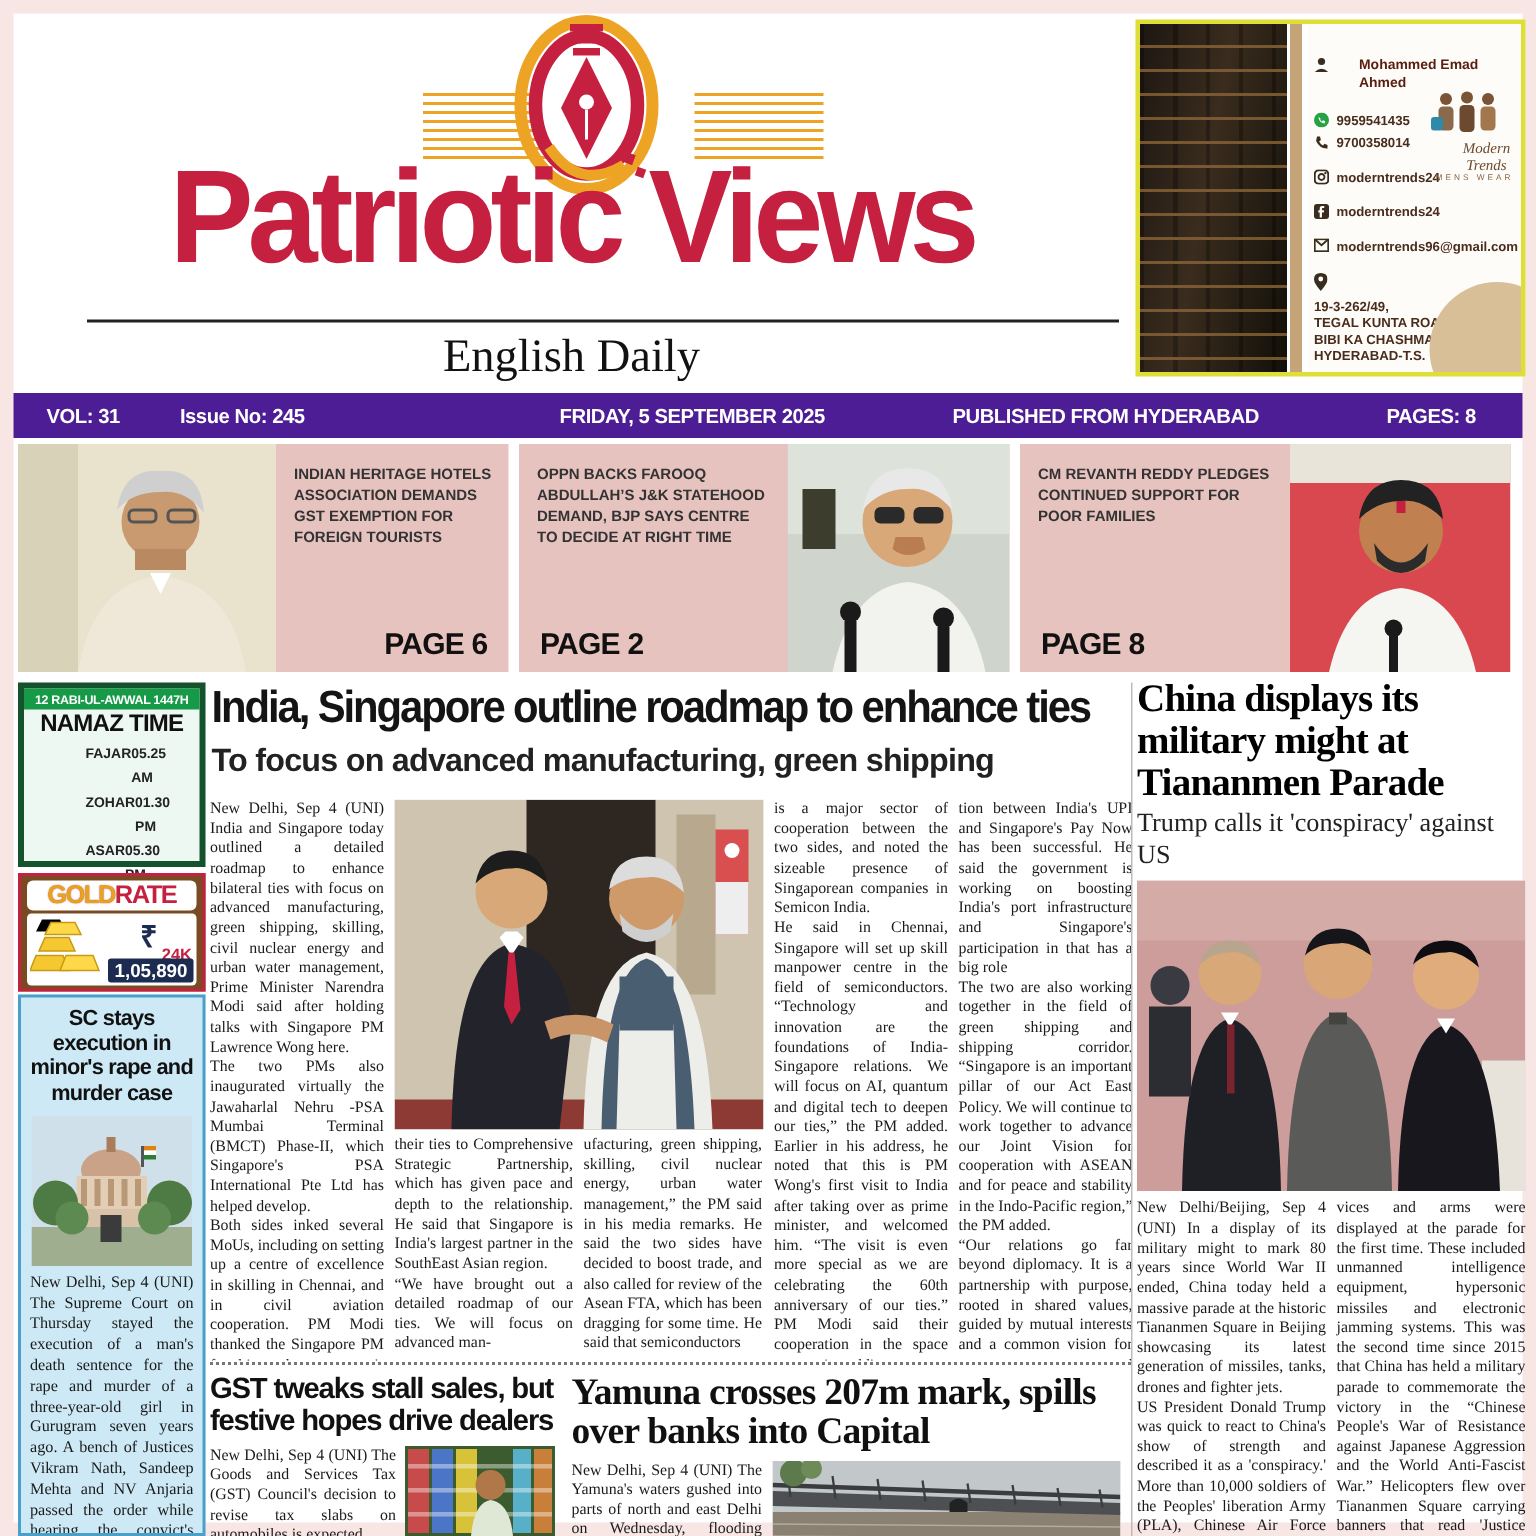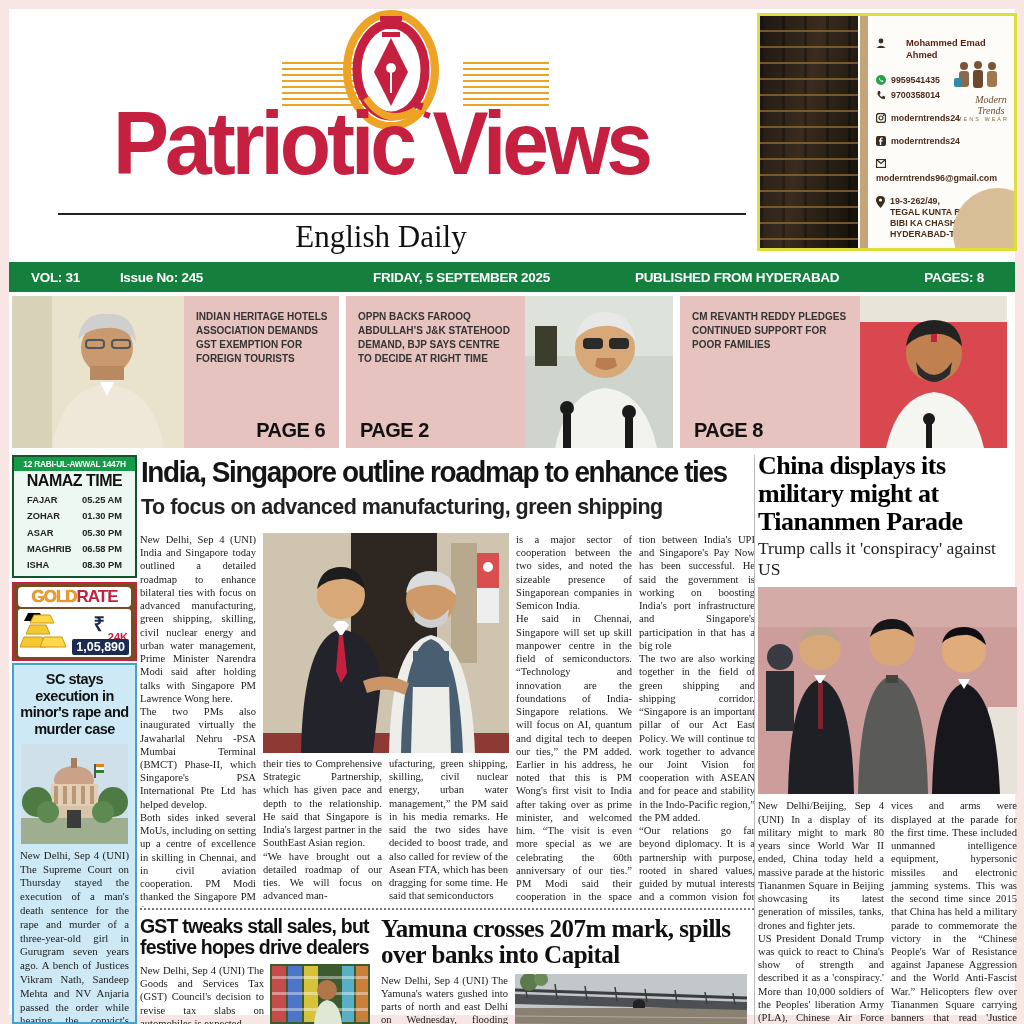--- a/index.html
+++ b/index.html
@@ -31,40 +31,40 @@
   .ad-curve{position:absolute;right:-26px;bottom:-30px;width:90px;height:90px;
       background:#d9bf97;border-radius:50% 50% 0 50%;}
   .ad-row{display:flex;align-items:flex-start;gap:5px;margin:4px 4px 0 4px;
       font-size:8.8px;font-weight:700;color:#4a2c1c;line-height:1.25;}
   .ad-row svg{flex:0 0 auto;}
   .ad-name{color:#5a1d10;font-size:9.3px;padding-left:15px;}
   .ad-brand{position:absolute;right:3px;top:44px;width:62px;text-align:center;}
   .ad-brand-script{font-family:"Liberation Serif",serif;font-style:italic;font-size:10px;color:#6d4a2f;margin-left:16px;}
   .ad-brand-sub{font-size:5.5px;letter-spacing:2px;color:#8a6a4a;}
   
-  .infobar{position:absolute;left:9px;top:262px;width:1006px;height:30px;background:#15803d;
+  .infobar{position:absolute;left:9px;top:262px;width:1006px;height:30px;background:#4c1d95;
       color:#fff;display:flex;align-items:center;font-weight:700;font-size:13.5px;
       letter-spacing:-0.3px;}
   .infobar span{white-space:nowrap;}
   
   .teaser{position:absolute;top:296px;height:152px;width:327px;background:#e6c3bf;overflow:hidden;}
   .teaser .txt{position:absolute;top:0;height:100%;padding:14px 8px 0 12px;box-sizing:border-box;
       font-weight:700;font-size:10px;line-height:1.4;color:#333;}
   .teaser .pg{position:absolute;bottom:6px;font-size:20px;font-weight:800;color:#111;
       letter-spacing:-0.5px;}
   .tphoto{position:absolute;top:0;height:100%;overflow:hidden;}
   
   .namaz{position:absolute;left:12px;top:455px;width:125px;height:123px;background:#eef8f2;
-      border:2px solid #14532d;box-sizing:border-box;}
+      border:4px solid #14532d;box-sizing:border-box;}
   .namaz-head{background:#169a47;color:#fff;font-weight:700;font-size:8.3px;text-align:center;
       padding:2px 0;letter-spacing:-0.2px;}
   .namaz-title{text-align:center;font-weight:800;font-size:16px;color:#111;letter-spacing:-0.5px;
       padding:1px 0 2px;}
   .namaz-row{display:flex;justify-content:space-between;padding:0 13px;font-size:9.3px;
-      font-weight:700;color:#222;line-height:1.75;}
+      font-weight:700;color:#222;line-height:1.75;margin-left:28px;}
   .gold{position:absolute;left:12px;top:582px;width:125px;height:79px;background:#7a4b22;
       border:2px solid #c5203f;box-sizing:border-box;}
   .gold-pill{margin:3px 4px 0;background:#fff;border-radius:4px;text-align:center;
       font-weight:800;font-size:17px;letter-spacing:-1px;line-height:1.2;}
   .gold-pill .g1{color:#e8a21c;text-shadow:0 0 1px #a33;}
   .gold-pill .g2{color:#c5203f;}
   .gold-body{position:relative;margin:2px 4px 0;background:#fff;height:48px;border-radius:3px;}
   .gold-rupee{position:absolute;right:26px;top:1px;font-size:20px;font-weight:700;color:#1c2b50;}
   .gold-karat{position:absolute;right:3px;top:22px;color:#c5203f;font-weight:800;font-size:11px;}
   .gold-price{position:absolute;right:2px;bottom:2px;background:#1c2b50;color:#fff;
@@ -191,28 +191,28 @@
           </svg>
         <span>moderntrends24</span>
       </div>
       <div class="ad-row" style="margin-top:12px;">
         <svg width="10" height="10" viewBox="0 0 10 10">
             <rect x="0" y="0" width="10" height="10" rx="2" fill="#3a2c1e"></rect>
             <path d="M6.8 2.6 H5.8 Q5.3 2.6 5.3 3.2 V4.2 H6.7 L6.5 5.6 H5.3 V9 H3.8 V5.6 H2.9 V4.2 H3.8 V3 Q3.8 1.4 5.5 1.4 H6.8 Z" fill="#fff"></path>
           </svg>
         <span>moderntrends24</span>
       </div>
-      <div class="ad-row" style="margin-top:12px;flex-direction:column;">
+      <div class="ad-row" style="margin-top:12px;">
         <svg width="10" height="9" viewBox="0 0 10 9">
             <rect x="0.5" y="0.5" width="9" height="8" fill="none" stroke="#3a2c1e" stroke-width="1.2"></rect>
             <path d="M0.5 0.5 L5 4.5 L9.5 0.5" fill="none" stroke="#3a2c1e" stroke-width="1.2"></path>
           </svg>
         <span>moderntrends96@gmail.com</span>
       </div>
-      <div class="ad-row" style="margin-top:12px;">
+      <div class="ad-row" style="margin-top:12px;flex-direction:column;">
         <svg width="9" height="12" viewBox="0 0 9 12">
             <path d="M4.5 0 Q9 0 9 4.2 Q9 7 4.5 12 Q0 7 0 4.2 Q0 0 4.5 0 Z" fill="#3a2c1e"></path>
             <circle cx="4.5" cy="4" r="1.6" fill="#fff"></circle>
           </svg>
         <span><span>19-3-262/49,</span><br><span>TEGAL KUNTA ROAD,</span><br><span>BIBI KA CHASHMA,</span><br><span>HYDERABAD-T.S.</span></span>
       </div>
     </div>
   </div>
 
   <div class="infobar">

